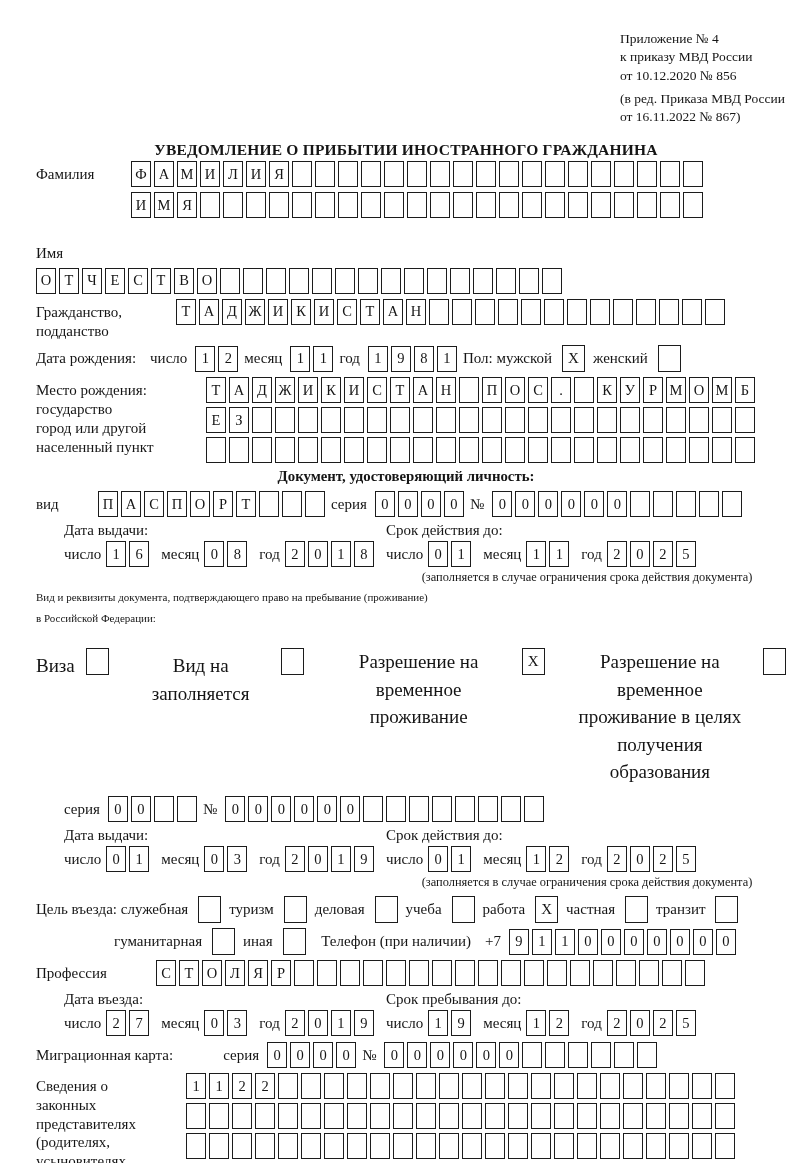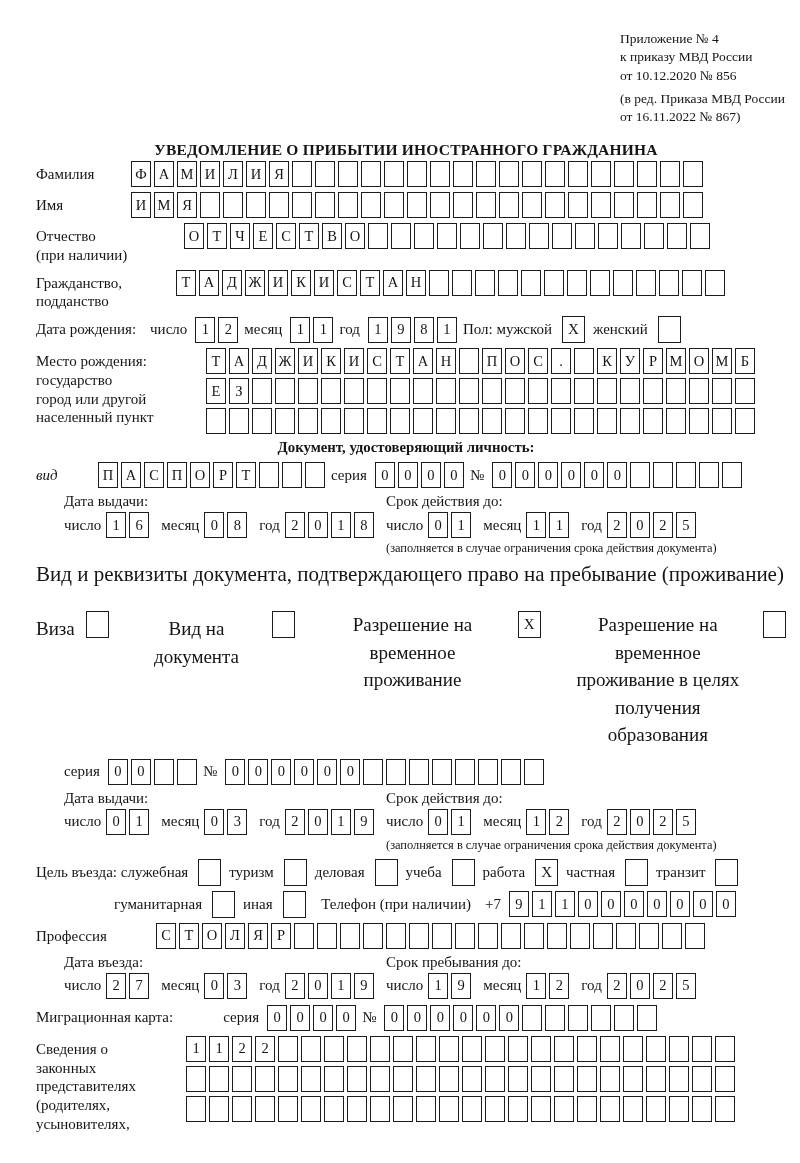--- a/index.html
+++ b/index.html
@@ -23,31 +23,31 @@
   .fline{display:flex;align-items:center;margin-bottom:4px}
   .fline:last-child{margin-bottom:0}
   .seg-txt{font-size:15px;white-space:pre;margin:0 8px 0 6px}
   .fline .seg-txt:first-child{margin-left:0}
   .cells{display:flex;gap:3px;flex:none}
   .cell{flex:none;width:20px;height:26px;border:1.6px solid #1c1c1c;display:flex;align-items:center;justify-content:center;font-size:14.5px;background:#fff}
   .box{flex:none;width:23px;height:27px;border:1.6px solid #1c1c1c;display:flex;align-items:center;justify-content:center;font-size:15px;background:#fff;margin:0 2px}
 
   .center-heading{width:740px;text-align:center;font-weight:bold;font-size:14.8px;margin:2px 0 6px}
 
-  .text-block{font-size:21px;margin-bottom:24px}
+  .text-block{font-size:11px;margin-bottom:24px}
   .text-block div{margin-bottom:9px}
 
   .datepair{display:flex;width:752px;margin-bottom:6px}
   .dp-left{display:flex;flex-direction:column;padding-left:28px}
   .dp-right{display:flex;flex-direction:column;margin-left:auto;width:402px}
   .dp-head{text-align:left;font-size:15px;margin-bottom:2px}
   .dp-line{display:flex;align-items:center}
   .dp-lbl{font-size:15px;white-space:pre;margin:0 5px 0 12px}
   .dp-line .dp-lbl:first-child{margin-left:0}
-  .dp-note{font-size:12.4px;margin-top:3px;white-space:nowrap;}
+  .dp-note{font-size:12.4px;margin-top:3px;white-space:nowrap;text-align:center}
 
   .permits{display:flex;align-items:flex-start;margin:2px 0 10px;width:752px}
   .permit{display:flex;align-items:flex-start;margin-right:21px}
   .permit:last-child{margin-right:0}
   .plines{font-size:19px;line-height:1.45;text-align:center;margin-right:9px}
   .permit .box{margin-top:0}
 
   
   [data-name="permit-series-row"]{padding-left:28px}
   [data-name="purpose-extra-phone-row"]{padding-left:78px}
@@ -108,21 +108,21 @@
               <div class="cell" data-name="form-cell"></div>
               <div class="cell" data-name="form-cell"></div>
               <div class="cell" data-name="form-cell"></div>
               <div class="cell" data-name="form-cell"></div>
               <div class="cell" data-name="form-cell"></div>
             </div>
           </div>
         </div>
       </div>
       <div class="frow" data-name="firstname-row">
-        <div class="flabel" data-name="firstname-row-label" style="width: 95px;">
+        <div class="flabel" data-name="firstname-row-label" style="width: 95px; margin-top: 48px;">
           <div data-name="firstname-row-label-line">Имя</div>
         </div>
         <div class="fbody" data-name="firstname-row-body">
           <div class="fline" data-name="field-line">
             <div class="cells" data-name="cell-group">
               <div class="cell" data-name="form-cell">И</div>
               <div class="cell" data-name="form-cell">М</div>
               <div class="cell" data-name="form-cell">Я</div>
               <div class="cell" data-name="form-cell"></div>
               <div class="cell" data-name="form-cell"></div>
@@ -144,24 +144,20 @@
               <div class="cell" data-name="form-cell"></div>
               <div class="cell" data-name="form-cell"></div>
               <div class="cell" data-name="form-cell"></div>
               <div class="cell" data-name="form-cell"></div>
               <div class="cell" data-name="form-cell"></div>
             </div>
           </div>
         </div>
       </div>
       <div class="frow" data-name="patronymic-row">
-        <div class="flabel" data-name="patronymic-row-label" style="width: 148px;">
-          <div data-name="patronymic-row-label-line">Отчество</div>
-          <div data-name="patronymic-row-label-line">(при наличии)</div>
-        </div>
         <div class="fbody" data-name="patronymic-row-body">
           <div class="fline" data-name="field-line">
             <div class="cells" data-name="cell-group">
               <div class="cell" data-name="form-cell">О</div>
               <div class="cell" data-name="form-cell">Т</div>
               <div class="cell" data-name="form-cell">Ч</div>
               <div class="cell" data-name="form-cell">Е</div>
               <div class="cell" data-name="form-cell">С</div>
               <div class="cell" data-name="form-cell">Т</div>
               <div class="cell" data-name="form-cell">В</div>
@@ -338,21 +334,21 @@
               <div class="cell" data-name="form-cell"></div>
               <div class="cell" data-name="form-cell"></div>
               <div class="cell" data-name="form-cell"></div>
               <div class="cell" data-name="form-cell"></div>
             </div>
           </div>
         </div>
       </div>
       <div class="center-heading" data-name="identity-doc-heading">Документ, удостоверяющий личность:</div>
       <div class="frow" data-name="identity-doc-row">
-        <div class="flabel" data-name="identity-doc-row-label" style="width: 62px; font-style: italic;">
+        <div class="flabel" data-name="identity-doc-row-label" style="width: 62px;">
           <div data-name="identity-doc-row-label-line">вид</div>
         </div>
         <div class="fbody" data-name="identity-doc-row-body">
           <div class="fline" data-name="field-line">
             <div class="cells" data-name="cell-group">
               <div class="cell" data-name="form-cell">П</div>
               <div class="cell" data-name="form-cell">А</div>
               <div class="cell" data-name="form-cell">С</div>
               <div class="cell" data-name="form-cell">П</div>
               <div class="cell" data-name="form-cell">О</div>
@@ -428,31 +424,32 @@
               <div class="cell" data-name="form-cell">0</div>
               <div class="cell" data-name="form-cell">2</div>
               <div class="cell" data-name="form-cell">5</div>
             </div>
           </div>
           <div class="dp-note" data-name="limitation-note">(заполняется в случае ограничения срока действия документа)</div>
         </div>
       </div>
       <div class="text-block" data-name="residence-doc-caption">
         <div data-name="residence-doc-caption-line">Вид и реквизиты документа, подтверждающего право на пребывание (проживание)</div>
+        <div data-name="residence-doc-caption-line">в Российской Федерации:</div>
       </div>
       <div class="permits" data-name="permit-options-row">
         <div class="permit" data-name="visa-option">
           <div class="plines single" data-name="visa-label">
             <div data-name="visa-label-line">Виза</div>
           </div>
           <div class="box" data-name="visa-checkbox"></div>
         </div>
         <div class="permit" data-name="residence-permit-option">
           <div class="plines single" data-name="residence-permit-label">
-            <div data-name="residence-permit-label-line">Вид на документа</div>
+            <div data-name="residence-permit-label-line">Вид на заполняется</div>
           </div>
           <div class="box" data-name="residence-permit-checkbox"></div>
         </div>
         <div class="permit" data-name="temporary-residence-permit-option">
           <div class="plines" data-name="temporary-residence-permit-label">
             <div data-name="temporary-residence-permit-label-line">Разрешение на временное</div>
             <div data-name="temporary-residence-permit-label-line">проживание</div>
           </div>
           <div class="box" data-name="temporary-residence-permit-checkbox">X</div>
         </div>

